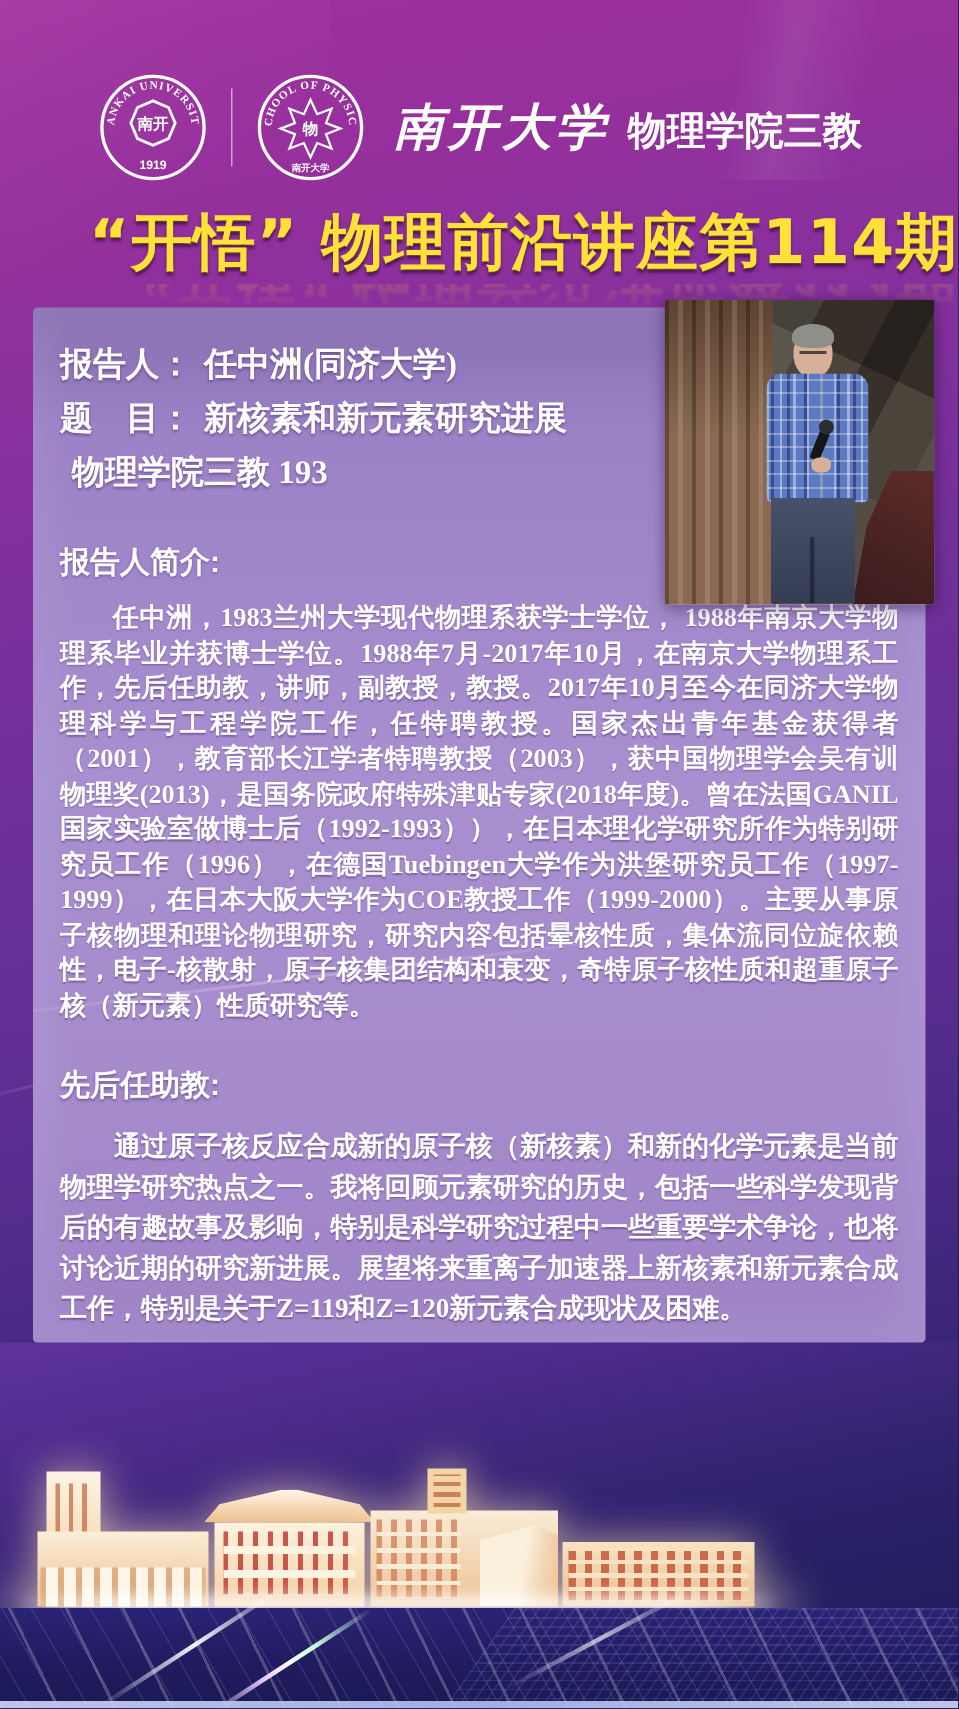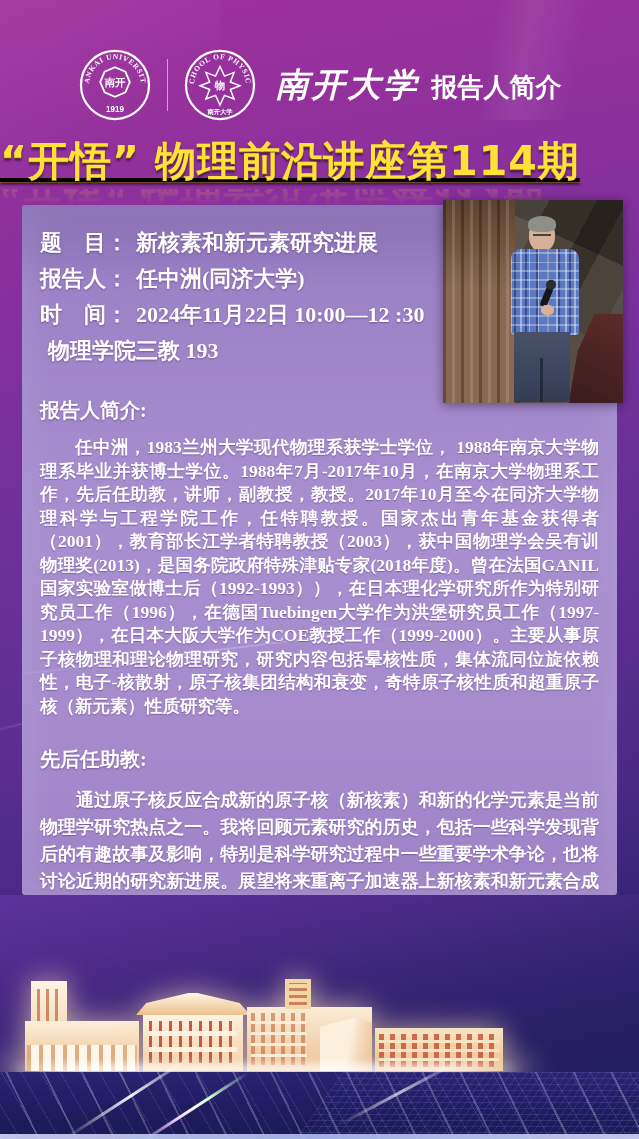--- a/index.html
+++ b/index.html
@@ -26,21 +26,21 @@
   .seal-divider{width:1px;height:52px;background:rgba(255,255,255,.55);}
   .brand{margin-left:4px;}
   .brand-row{display:flex;align-items:baseline;gap:12px;}
   .brand-cal{font-family:"DejaVu Serif","Liberation Serif",serif;font-style:italic;
     font-weight:700;font-size:33px;letter-spacing:3px;}
   .brand-dept{font-family:"DejaVu Sans","Liberation Sans",sans-serif;font-weight:700;font-size:26px;}
   .brand-en{margin-top:5px;font-family:"Liberation Serif","DejaVu Serif",serif;
     font-weight:700;font-size:12.5px;letter-spacing:2.4px;}
 
   
-  .title-wrap{position:absolute;left:0;top:134px;width:100%;text-align:left;text-decoration:underline;}
+  .title-wrap{position:absolute;left:0;top:134px;width:100%;text-align:right;}
   .title{
     font-size:41px;font-weight:900;letter-spacing:1px;color:#ffe13a;
     text-shadow:0 3px 2px rgba(45,12,55,.65),0 1px 0 #c79a12;
     font-family:"DejaVu Sans","Liberation Sans",sans-serif;white-space:nowrap;}
   .title-reflection{
     font-size:41px;font-weight:900;letter-spacing:1px;color:#ffe13a;white-space:nowrap;
     transform:scaleY(-1);height:22px;overflow:hidden;opacity:.16;filter:blur(.6px);
     -webkit-mask-image:linear-gradient(0deg,#000 0%,transparent 80%);
     mask-image:linear-gradient(0deg,#000 0%,transparent 80%);}
 
@@ -53,21 +53,21 @@
   .panel-sheen{position:absolute;left:-60px;top:430px;width:740px;height:2px;
     background:linear-gradient(90deg,transparent,rgba(255,255,255,.25) 30%,transparent 70%);
     transform:rotate(-7deg);}
   .info{margin:20px 0 0 18px;color:#fff;
     font-family:"Liberation Serif","DejaVu Serif",serif;}
   .info-row{display:flex;font-size:22px;font-weight:700;line-height:36px;
     text-shadow:0 1px 2px rgba(60,30,90,.45);}
   .info-label{flex:0 0 auto;}
   .info-value{margin-left:8px;}
   .section-heading{margin:28px 0 0 18px;color:#fff;font-size:20px;font-weight:700;
-    font-family:Liberation Serif, serif;
+    font-family:Liberation Sans, sans-serif;
     text-shadow:0 1px 2px rgba(60,30,90,.45);}
   .para{margin:12px 18px 0 18px;color:#fff;text-align:justify;text-indent:2em;
     font-family:"Liberation Serif","DejaVu Serif",serif;font-weight:600;
     text-shadow:0 1px 1px rgba(60,30,90,.4);}
   .para.bio{font-size:17.5px;line-height:23.5px;}
   .para.abs{margin-top:14px;font-size:18px;line-height:27px;}
 
   
   .photo{position:absolute;left:443px;top:200px;width:180px;height:203px;z-index:5;
     overflow:hidden;box-shadow:0 2px 10px rgba(20,5,30,.45);}
@@ -210,45 +210,41 @@
         <textPath href="#arcTop2" startOffset="50%" text-anchor="middle">SCHOOL OF PHYSICS</textPath>
       </text>
       <polygon points="50,25 56,38 69,33 64,46 77,51 64,56 69,69 56,64 50,77 44,64 31,69 36,56 23,51 36,46 31,33 44,38" fill="none" stroke="#fff" stroke-width="2"></polygon>
       <text x="50" y="56" text-anchor="middle" font-size="14" fill="#fff" font-weight="bold">物</text>
       <text x="50" y="89" text-anchor="middle" font-size="8.5" fill="#fff" font-weight="bold">南开大学</text>
     </svg>
 
     <div class="brand">
       <div class="brand-row">
         <span class="brand-cal">南开大学</span>
-        <span class="brand-dept">报告人简介</span>
+        <span class="brand-dept">物理学院三教</span>
       </div>
     </div>
   </div>
 
   <div class="title-wrap">
     <div class="title">“开悟” 物理前沿讲座第114期</div>
     <div class="title-reflection" aria-hidden="true">“开悟” 物理前沿讲座第114期</div>
   </div>
 
   <div class="panel">
     <div class="panel-sheen"></div>
 
     <div class="info">
       <div class="info-row">
+        <span class="info-label">报告人：</span>
+        <span class="info-value">任中洲(同济大学)</span>
+      </div>
+      <div class="info-row">
         <span class="info-label">题　目：</span>
         <span class="info-value">新核素和新元素研究进展</span>
-      </div>
-      <div class="info-row">
-        <span class="info-label">报告人：</span>
-        <span class="info-value">任中洲(同济大学)</span>
-      </div>
-      <div class="info-row">
-        <span class="info-label">时　间：</span>
-        <span class="info-value">2024年11月22日 10:00—12 :30</span>
       </div>
       <div class="info-row">
         <span class="info-value">物理学院三教 193</span>
       </div>
     </div>
 
     <div class="section-heading">报告人简介:</div>
     <p class="para bio">任中洲，1983兰州大学现代物理系获学士学位， 1988年南京大学物理系毕业并获博士学位。1988年7月-2017年10月，在南京大学物理系工作，先后任助教，讲师，副教授，教授。2017年10月至今在同济大学物理科学与工程学院工作，任特聘教授。国家杰出青年基金获得者（2001），教育部长江学者特聘教授（2003），获中国物理学会吴有训物理奖(2013)，是国务院政府特殊津贴专家(2018年度)。曾在法国GANIL国家实验室做博士后（1992-1993）），在日本理化学研究所作为特别研究员工作（1996），在德国Tuebingen大学作为洪堡研究员工作（1997-1999），在日本大阪大学作为COE教授工作（1999-2000）。主要从事原子核物理和理论物理研究，研究内容包括晕核性质，集体流同位旋依赖性，电子-核散射，原子核集团结构和衰变，奇特原子核性质和超重原子核（新元素）性质研究等。</p>
 
     <div class="section-heading">先后任助教:</div>

